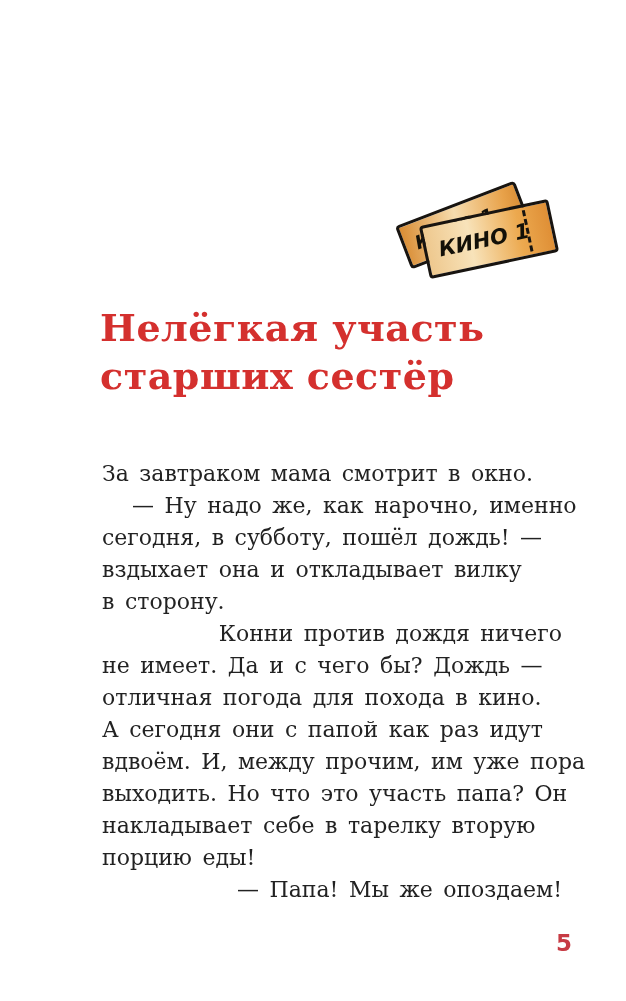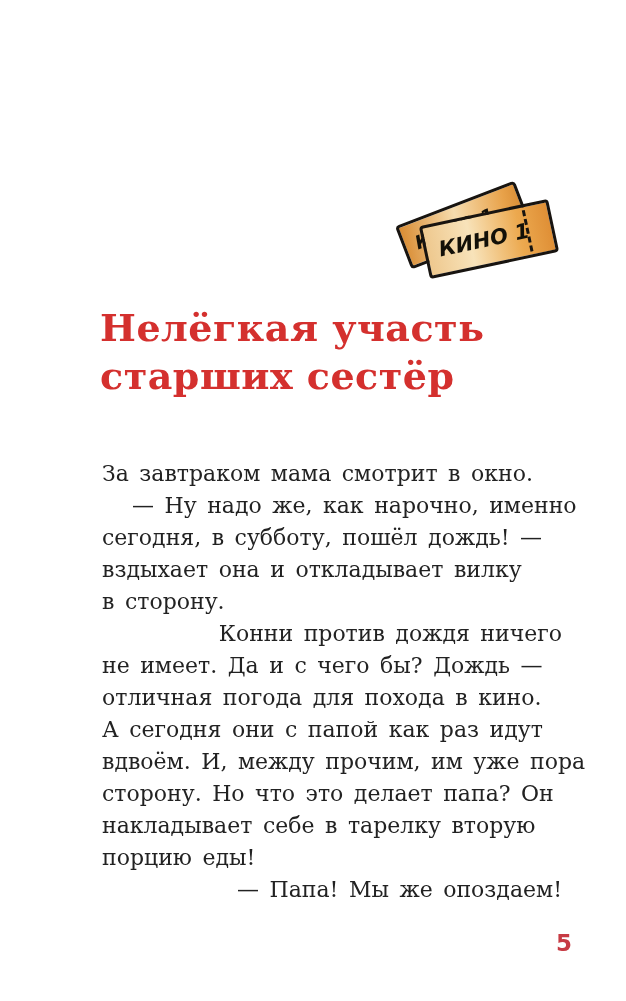--- a/index.html
+++ b/index.html
@@ -94,21 +94,21 @@
     <div class="line">За завтраком мама смотрит в окно.</div>
     <div class="line indent">— Ну надо же, как нарочно, именно</div>
     <div class="line">сегодня, в субботу, пошёл дождь! —</div>
     <div class="line">вздыхает она и откладывает вилку</div>
     <div class="line">в сторону.</div>
     <div class="line indent">Конни против дождя ничего</div>
     <div class="line">не имеет. Да и с чего бы? Дождь —</div>
     <div class="line">отличная погода для похода в кино.</div>
     <div class="line">А сегодня они с папой как раз идут</div>
     <div class="line">вдвоём. И, между прочим, им уже пора</div>
-    <div class="line">сторону. Но что это делает папа? Он</div>
+    <div class="line">выходить. Но что это участь папа? Он</div>
     <div class="line">накладывает себе в тарелку вторую</div>
     <div class="line">порцию еды!</div>
     <div class="line indent">— Папа! Мы же опоздаем!</div>
   </div>
 
   <div class="page-num">5</div>
 
 </div>
 
 </body></html>

